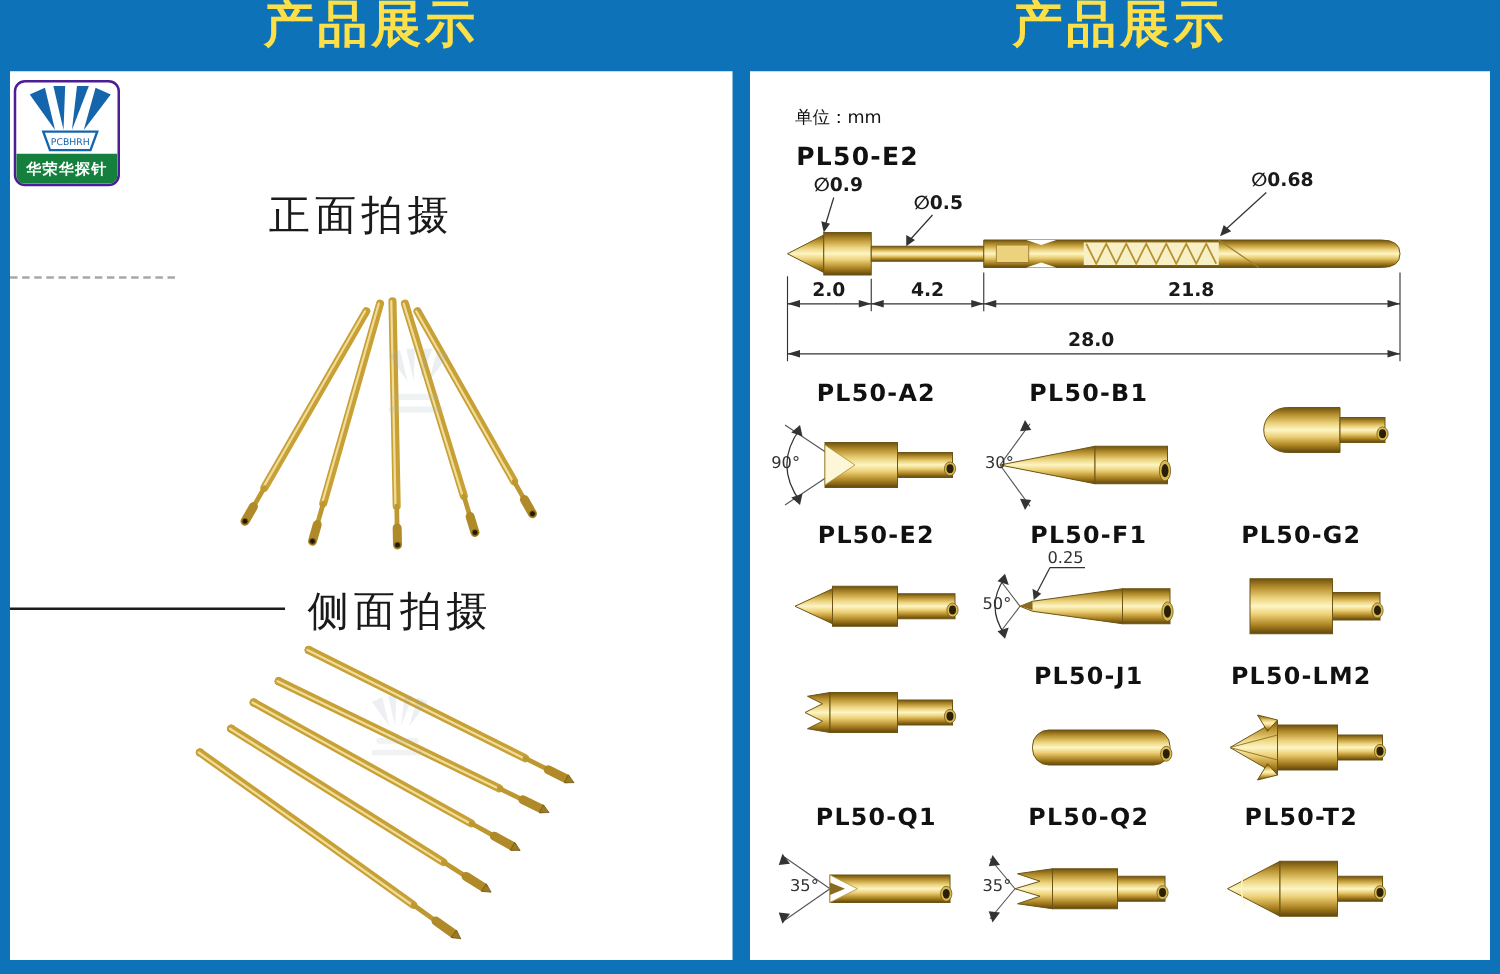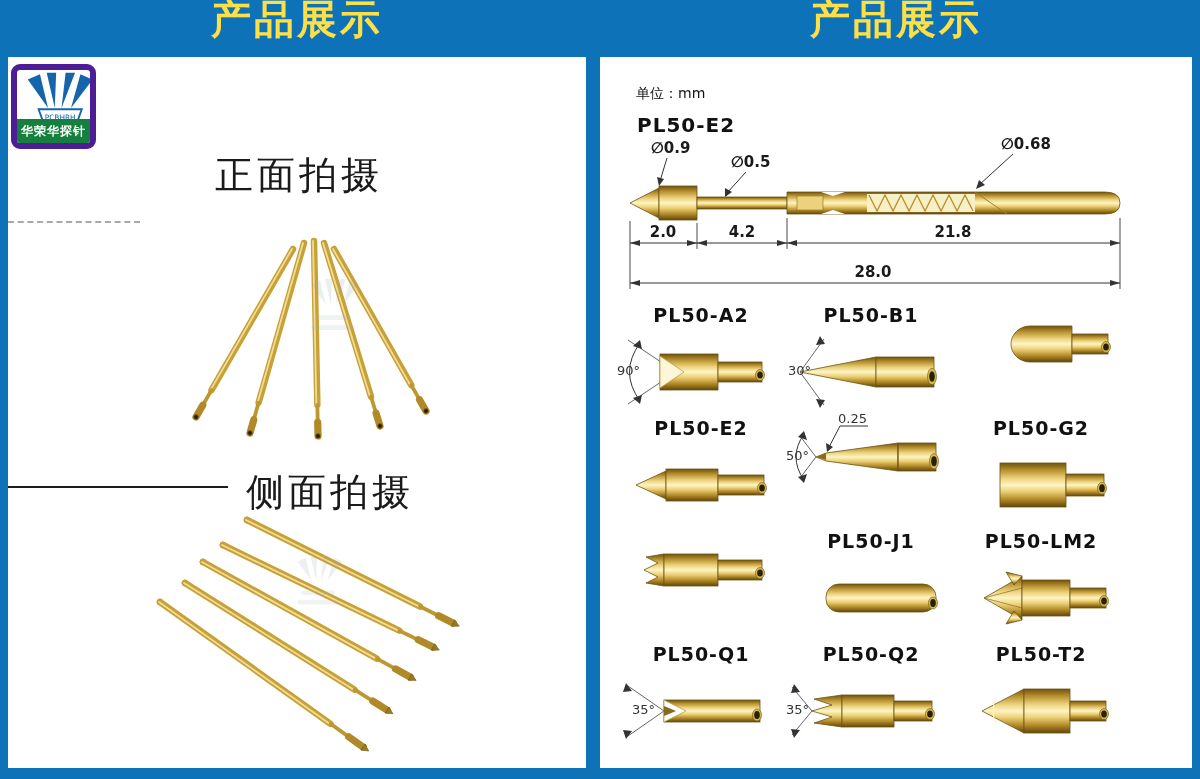--- a/index.html
+++ b/index.html
@@ -8,24 +8,24 @@
   .hdr { position:absolute; top:0; height:39px; color:#fde047; font-size:40px; font-weight:bold;
          display:flex; align-items:center; justify-content:center; letter-spacing:3px; }
   #hdr-left  { left:8px;   width:578px; }
   #hdr-right { left:600px; width:592px; }
   .panel { position:absolute; top:57px; height:711px; background:#ffffff; }
   #panel-left  { left:8px;   width:578px; }
   #panel-right { left:600px; width:592px; }
 
   
   .logo { position:absolute; left:3px; top:7px; width:85px; height:85px; background:#fff;
-          border:6px solid #4c1d95; border-radius:9px; overflow:hidden; }
+          border:2px solid #4c1d95; border-radius:9px; overflow:hidden; }
   .logo-band { position:absolute; left:0; bottom:0; width:100%; height:24px; background:#15803d;
                color:#fff; font-size:12px; font-weight:bold; display:flex; align-items:center; justify-content:center; letter-spacing:1px; }
-  .photo-label { position:absolute; color:#1a1a1a; font-size:38px; letter-spacing:4px; font-weight:500; }
+  .photo-label { position:absolute; color:#1a1a1a; font-size:33px; letter-spacing:4px; font-weight:500; }
   #front-label { left:207px; top:93px; }
   #side-label  { left:238px; top:410px; }
   .dash-line { position:absolute; left:0; top:164px; width:132px; border-top:2px dashed #a8a8a8; }
   .solid-line { position:absolute; left:0; top:429px; width:220px; border-top:2px solid #1c1c1c; }
   .wm { position:absolute; opacity:.8; }
 
   
   #unit-label { position:absolute; left:25px; top:28px; font-size:14px; color:#111;margin-left:11px; }
   #main-title { position:absolute; left:37px; top:56px; font-size:20px; font-weight:bold; color:#111; letter-spacing:1px; }
   #main-drawing { position:absolute; left:15px; top:76px; }
@@ -288,20 +288,21 @@
               </linearGradient>
             </defs>
             <polygon points="20,40 50,26 50,54" fill="url(#g3)" stroke="#6b5414" stroke-width="0.8"></polygon>
             <rect x="50" y="24" width="52" height="32" fill="url(#g3)" stroke="#6b5414" stroke-width="0.8"></rect>
             <rect x="102" y="30" width="46" height="20" fill="url(#g3)" stroke="#6b5414" stroke-width="0.8"></rect>
             <ellipse cx="146" cy="43" rx="4.5" ry="5.5" fill="#d9b94e" stroke="#6b5414" stroke-width="0.6"></ellipse>
             <ellipse cx="146" cy="43" rx="2.8" ry="3.575" fill="#2a2008"></ellipse>
           </svg></div>
       </div>
       <div class="vcell">
+        <div class="vlabel">PL50-F1</div>
         <div class="vgfx"><svg width="170" height="80" viewBox="0 0 170 80">
             <defs>
               <linearGradient id="g4" x1="0" y1="0" x2="0" y2="1">
                 <stop offset="0" stop-color="#6e5210"></stop>
                 <stop offset="0.15" stop-color="#b38c2a"></stop>
                 <stop offset="0.35" stop-color="#ecd27c"></stop>
                 <stop offset="0.5" stop-color="#fdf5c4"></stop>
                 <stop offset="0.65" stop-color="#eccf74"></stop>
                 <stop offset="0.85" stop-color="#a9801f"></stop>
                 <stop offset="1" stop-color="#5f460e"></stop>

